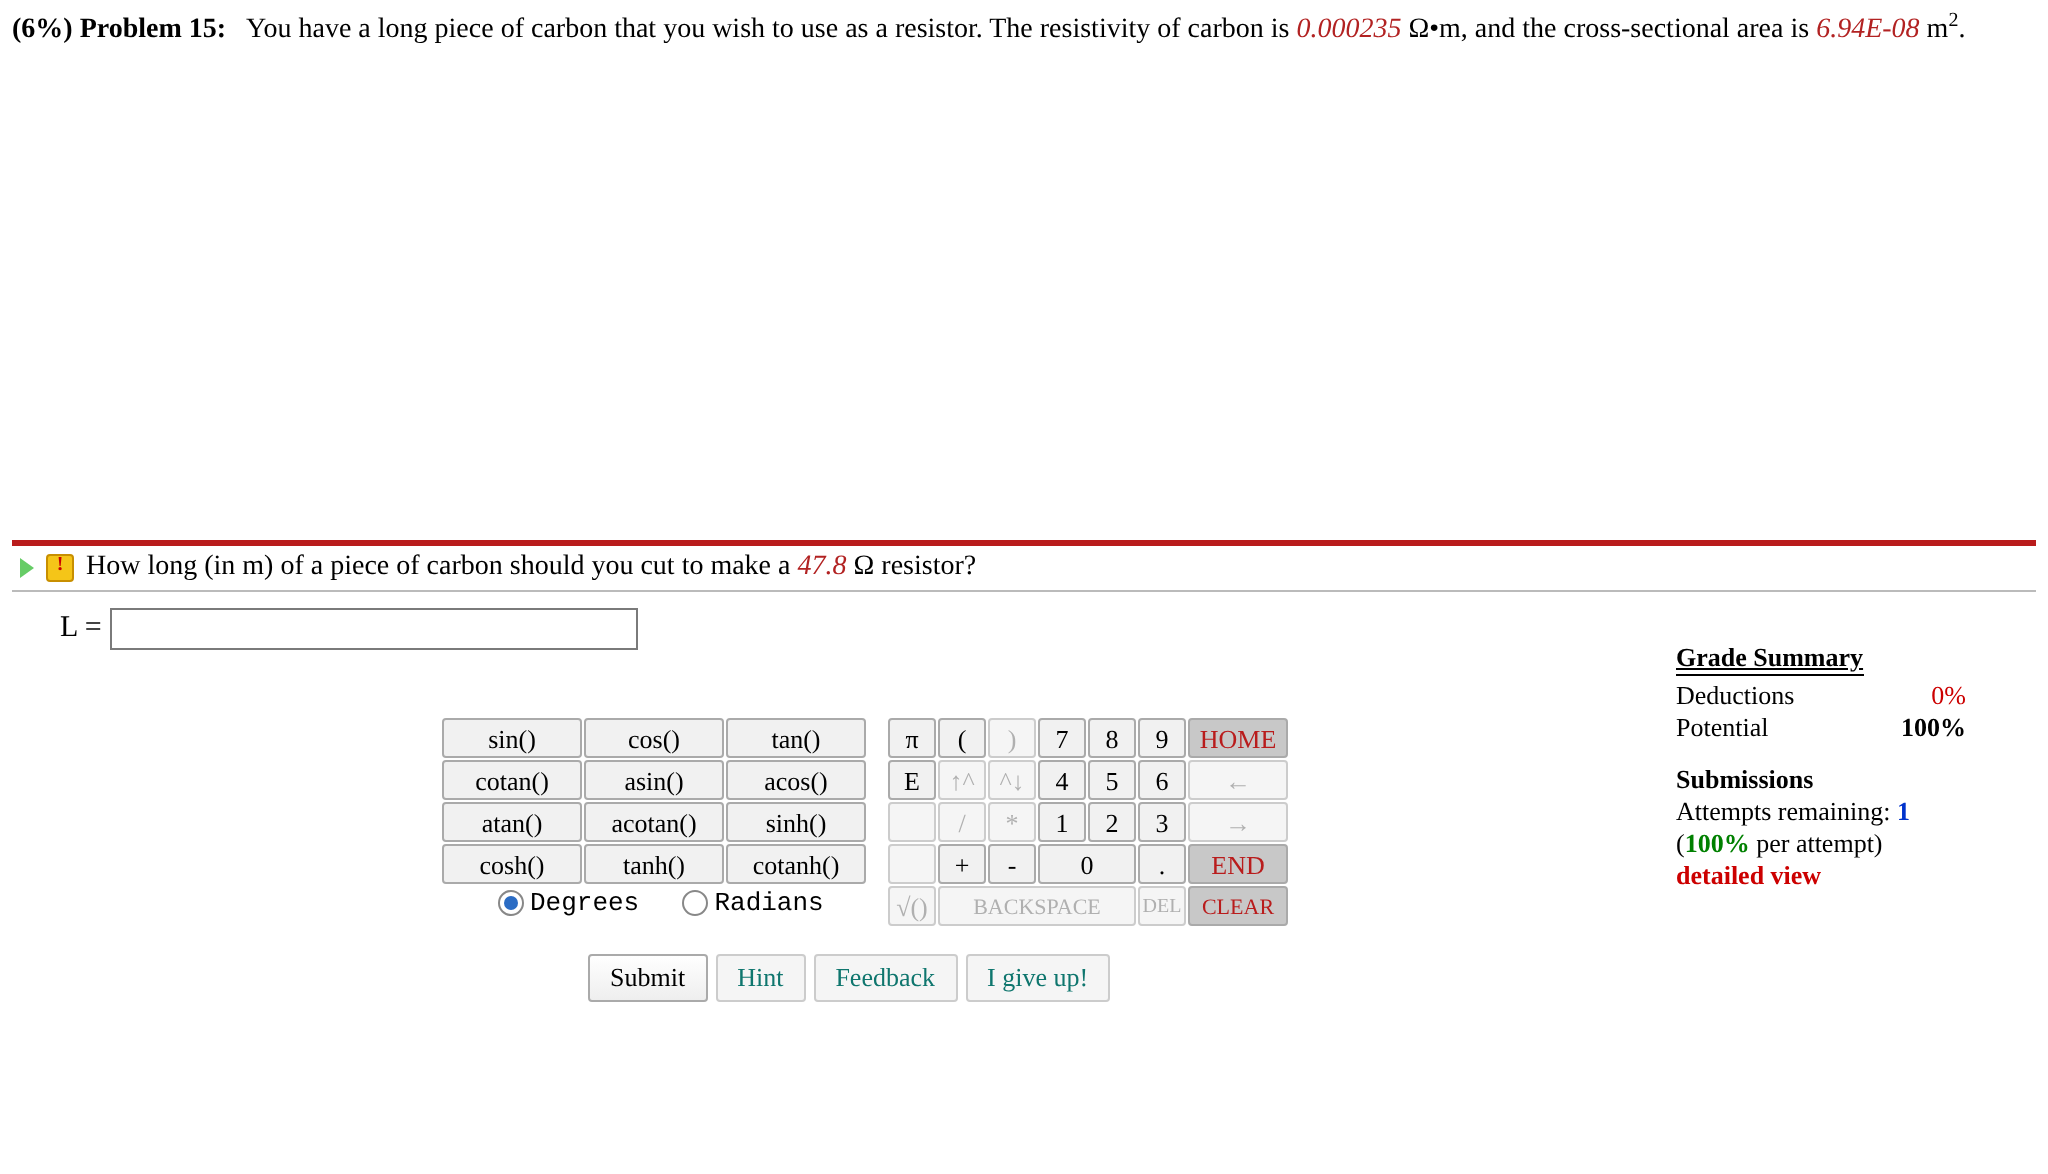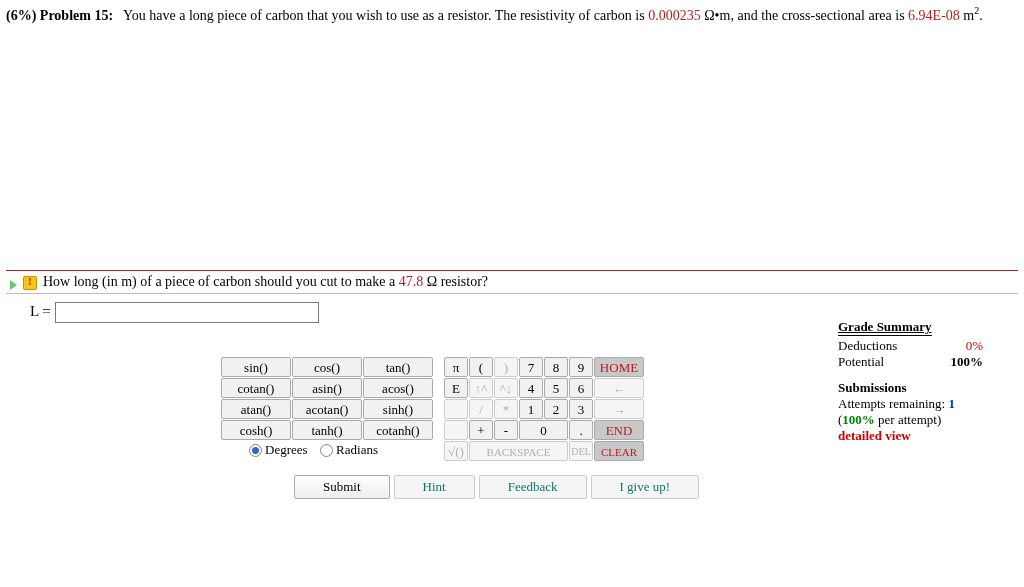--- a/index.html
+++ b/index.html
@@ -8,28 +8,28 @@
     font-family: "Times New Roman", serif;
     font-size: 14px;
     color: #000;
     background: #fff;
   }
   .problem-header {
     line-height: 1.4;
     padding-right: 10px;
   }
   .bold { font-weight: bold; }
-  .red-italic { color: #b22222; }
+  .red-italic { color: #b22222; font-style: italic; }
   .gap1 { height: 245px; }
   .question-bar {
-    border-top: 1px solid #b91c1c;
+    border-top: 3px solid #b91c1c;
     border-bottom: 1px solid #bbb;
     padding: 3px 0;
     display: flex;
-    align-items: flex-end;
+    align-items: center;
     gap: 6px;
   }
   .tri-toggle {
     width: 0; height: 0;
     border-top: 5px solid transparent;
     border-bottom: 5px solid transparent;
     border-left: 7px solid #66cc66;
     margin-left: 4px;
   }
   .warn-icon {
@@ -106,20 +106,21 @@
   .numpad {
     margin-left: 10px;
   }
   .radio-row {
     margin-top: 2px;
     font-size: 13px;
     display: flex;
     align-items: center;
     gap: 3px;
     padding-left: 28px;
+    font-family: Liberation Mono, monospace;
   }
   .radio {
     width: 11px; height: 11px;
     border: 1px solid #888;
     border-radius: 50%;
     display: inline-block;
     position: relative;
     background: #fff;
   }
   .radio.checked::after {
@@ -132,21 +133,21 @@
   }
   .submit-row {
     display: flex;
     margin-top: 14px;
     margin-left: 244px;
     gap: 4px;
   }
   .sub-btn {
     font-family: "Times New Roman", serif;
     font-size: 13px;
-    padding: 3px 28px;
+    padding: 3px 10px;
     border: 1px solid #aaa;
     background: linear-gradient(#fff,#eee);
     cursor: pointer;
     border-radius: 2px;
   }
   .sub-btn.dis {
     color: #0f766e;
     background: #f5f5f5;
     border-color: #ccc;
     cursor: default;

